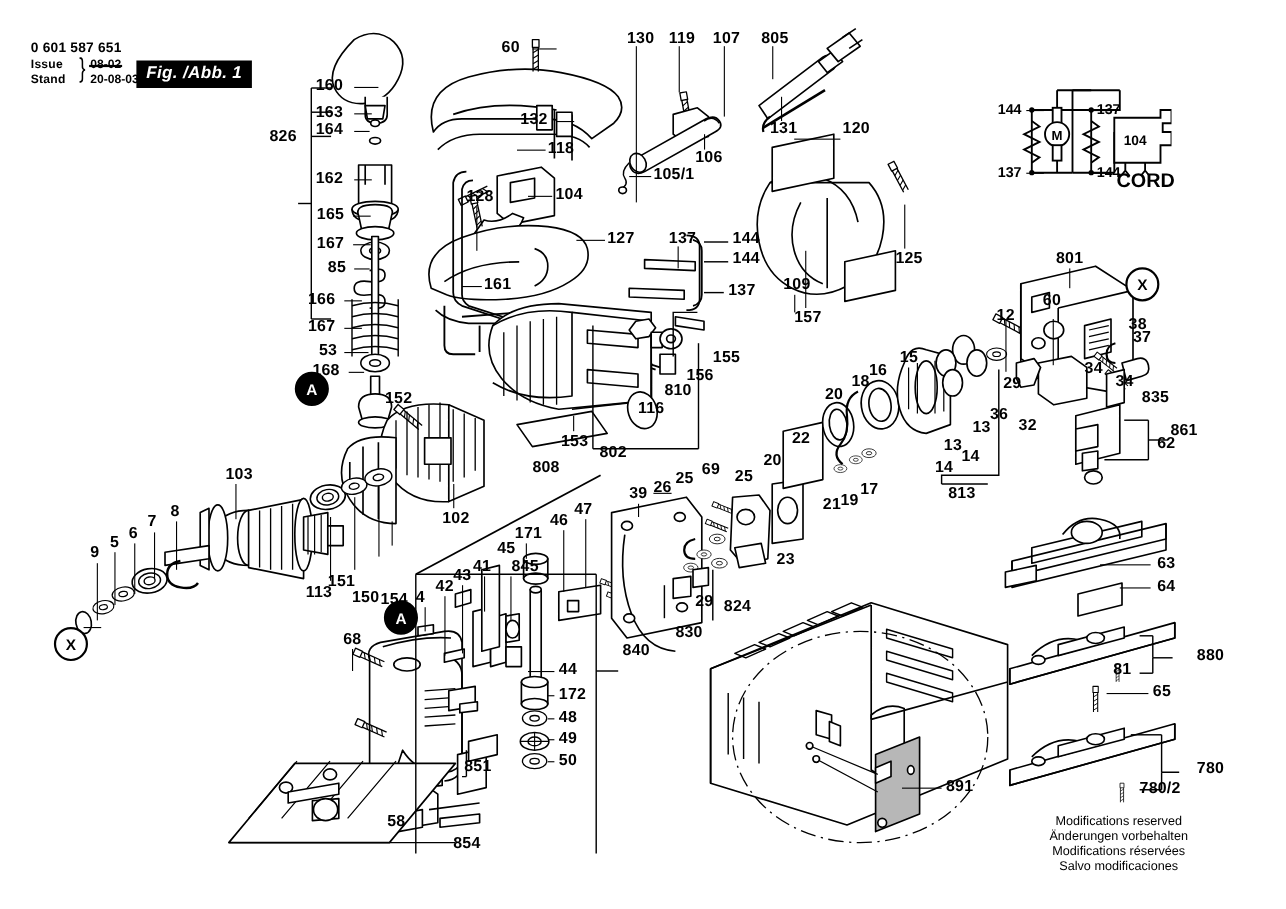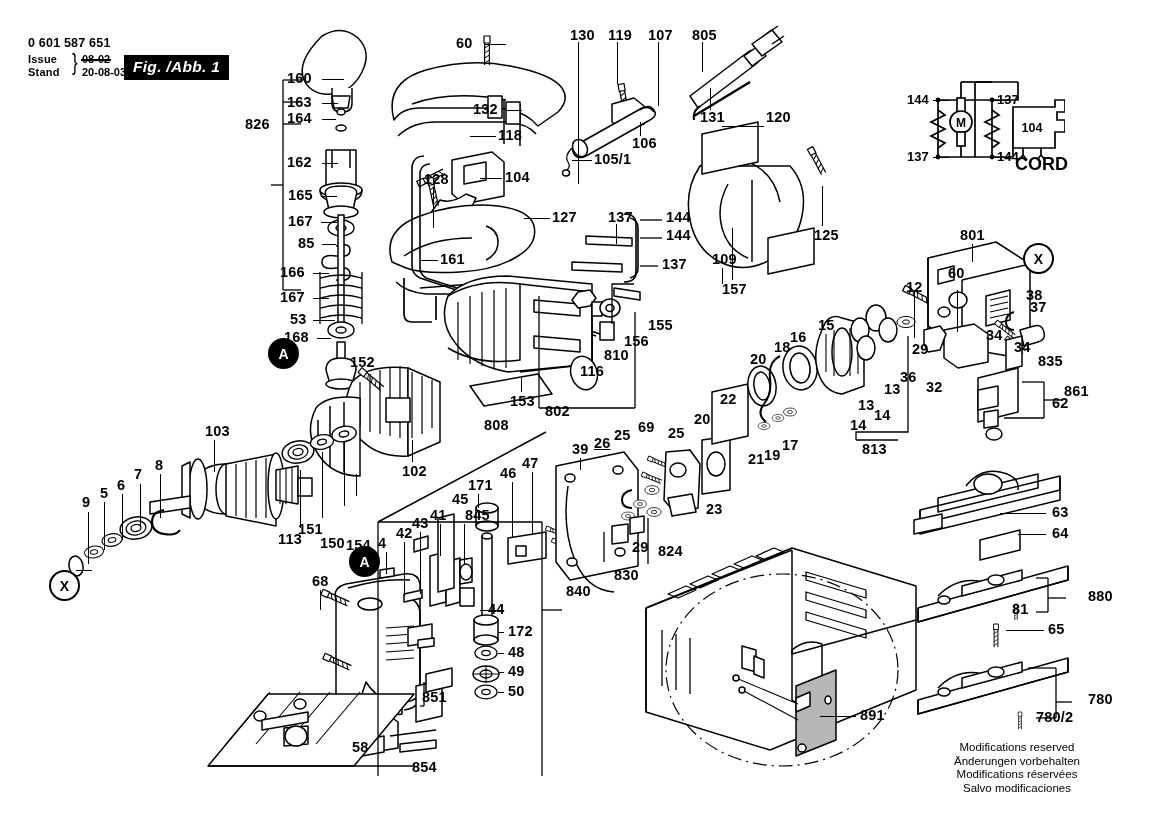--- a/index.html
+++ b/index.html
@@ -784,21 +784,21 @@
   <div class="lbl" style="left:312px;top:574px;" data-name="callout-68">68</div>
   <div class="lbl" style="left:378px;top:536px;" data-name="callout-4">4</div>
   <div class="lbl" style="left:396px;top:526px;" data-name="callout-42">42</div>
   <div class="lbl" style="left:412px;top:516px;" data-name="callout-43">43</div>
   <div class="lbl" style="left:430px;top:508px;" data-name="callout-41">41</div>
   <div class="lbl" style="left:444px;top:508px;margin-left:21px;" data-name="callout-845">845</div>
   <div class="lbl" style="left:452px;top:492px;" data-name="callout-45">45</div>
   <div class="lbl" style="left:468px;top:478px;" data-name="callout-171">171</div>
   <div class="lbl" style="left:500px;top:466px;" data-name="callout-46">46</div>
   <div class="lbl" style="left:522px;top:456px;" data-name="callout-47">47</div>
-  <div class="lbl" style="left:488px;top:602px;" data-name="callout-44">44</div>
+  <div class="lbl" style="left:508px;top:602px;" data-name="callout-44">44</div>
   <div class="lbl" style="left:508px;top:624px;" data-name="callout-172">172</div>
   <div class="lbl" style="left:508px;top:645px;" data-name="callout-48">48</div>
   <div class="lbl" style="left:508px;top:664px;" data-name="callout-49">49</div>
   <div class="lbl" style="left:508px;top:684px;" data-name="callout-50">50</div>
   <div class="lbl" style="left:422px;top:690px;" data-name="callout-851">851</div>
   <div class="lbl" style="left:352px;top:740px;" data-name="callout-58">58</div>
   <div class="lbl" style="left:412px;top:760px;" data-name="callout-854">854</div>
   <div class="lbl" style="left:566px;top:584px;" data-name="callout-840">840</div>
   <div class="ln lnv" style="left:320px;top:590px;height:20px;" data-name="leader-68v"></div>
   <div class="ln lnv" style="left:386px;top:552px;height:22px;" data-name="leader-4v"></div>

